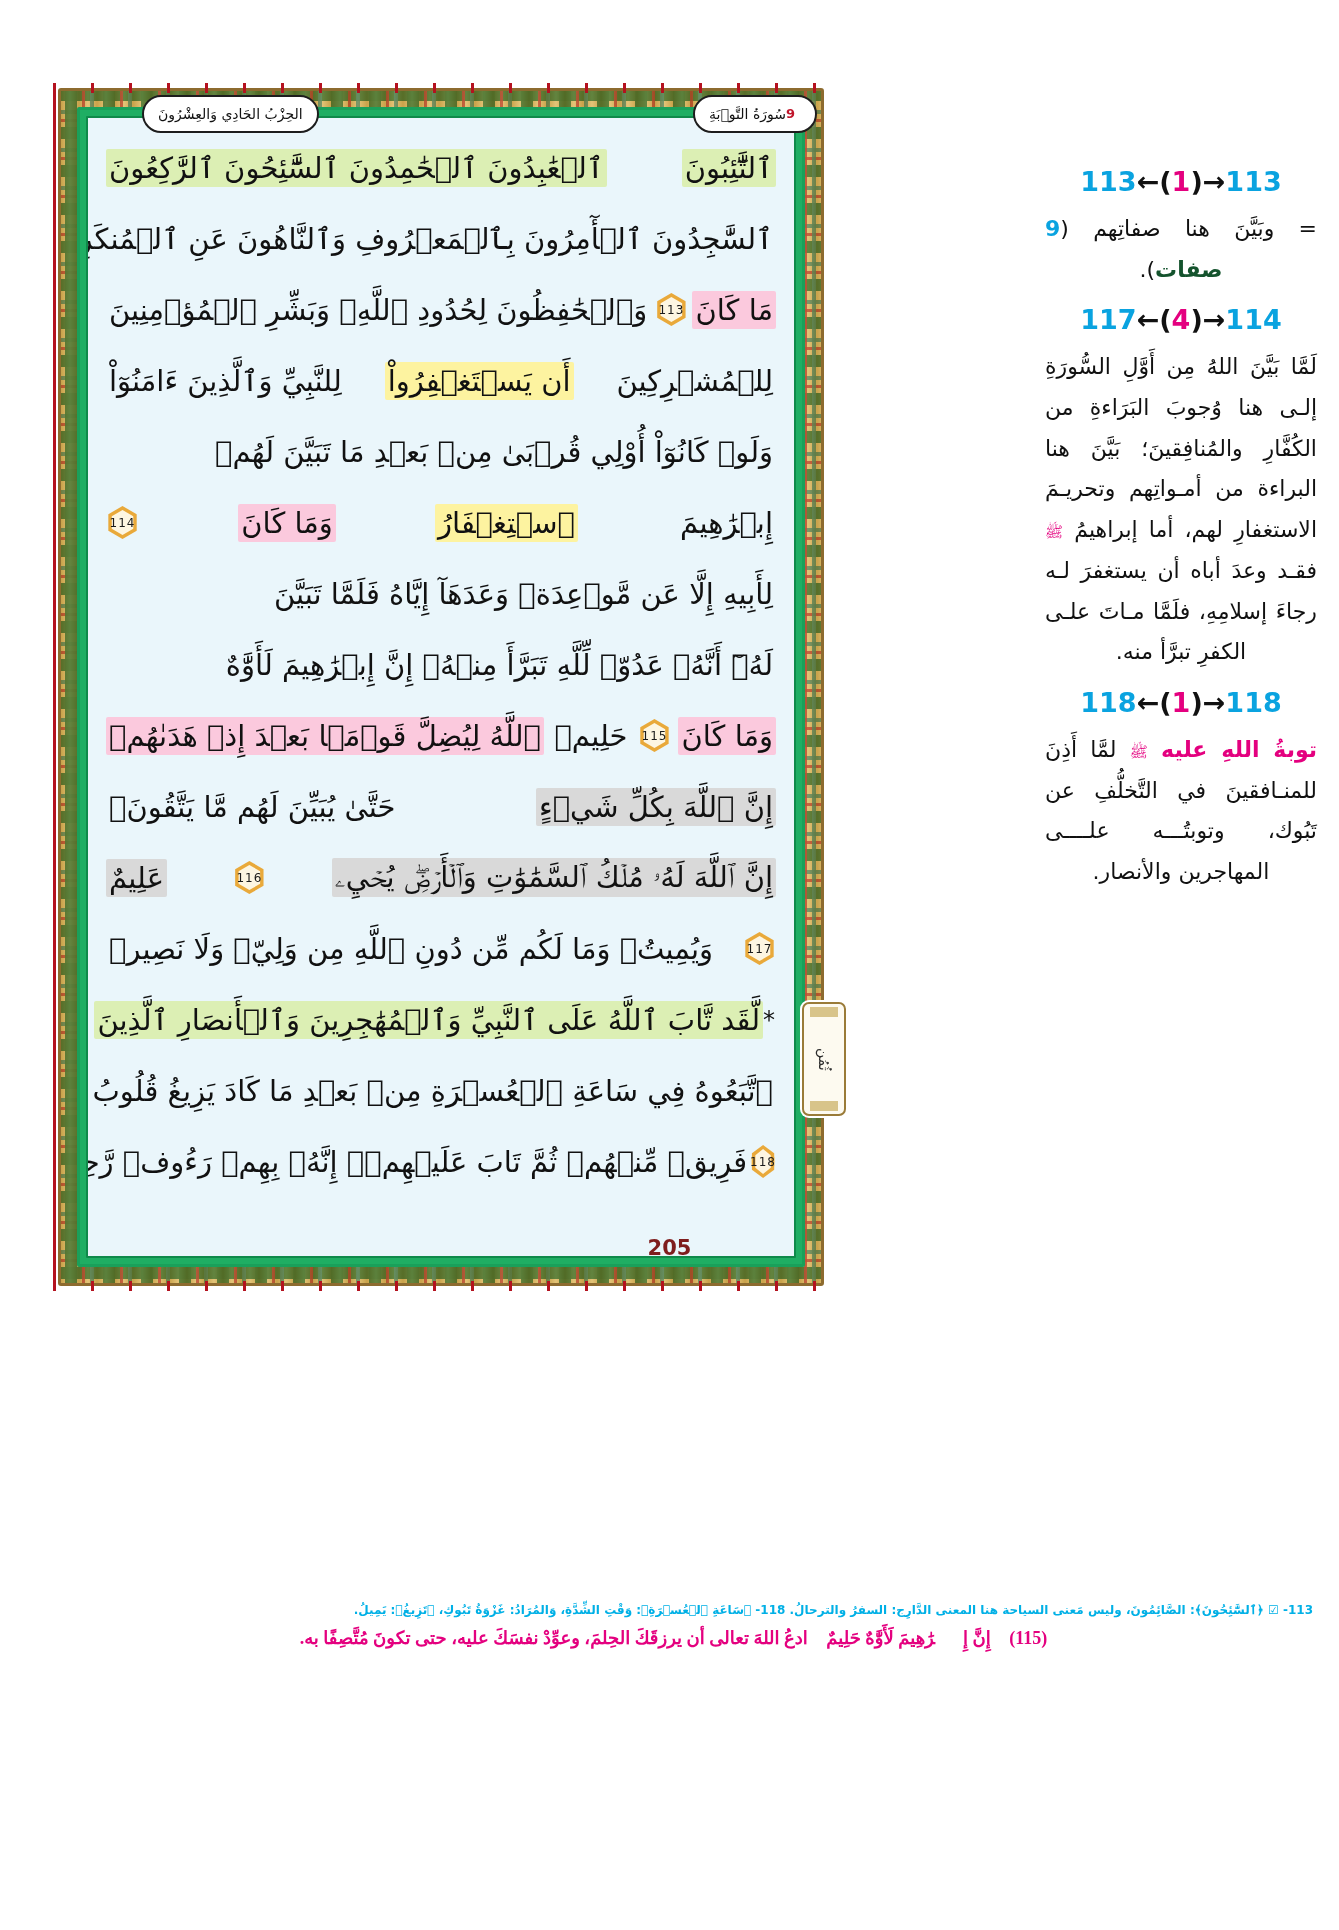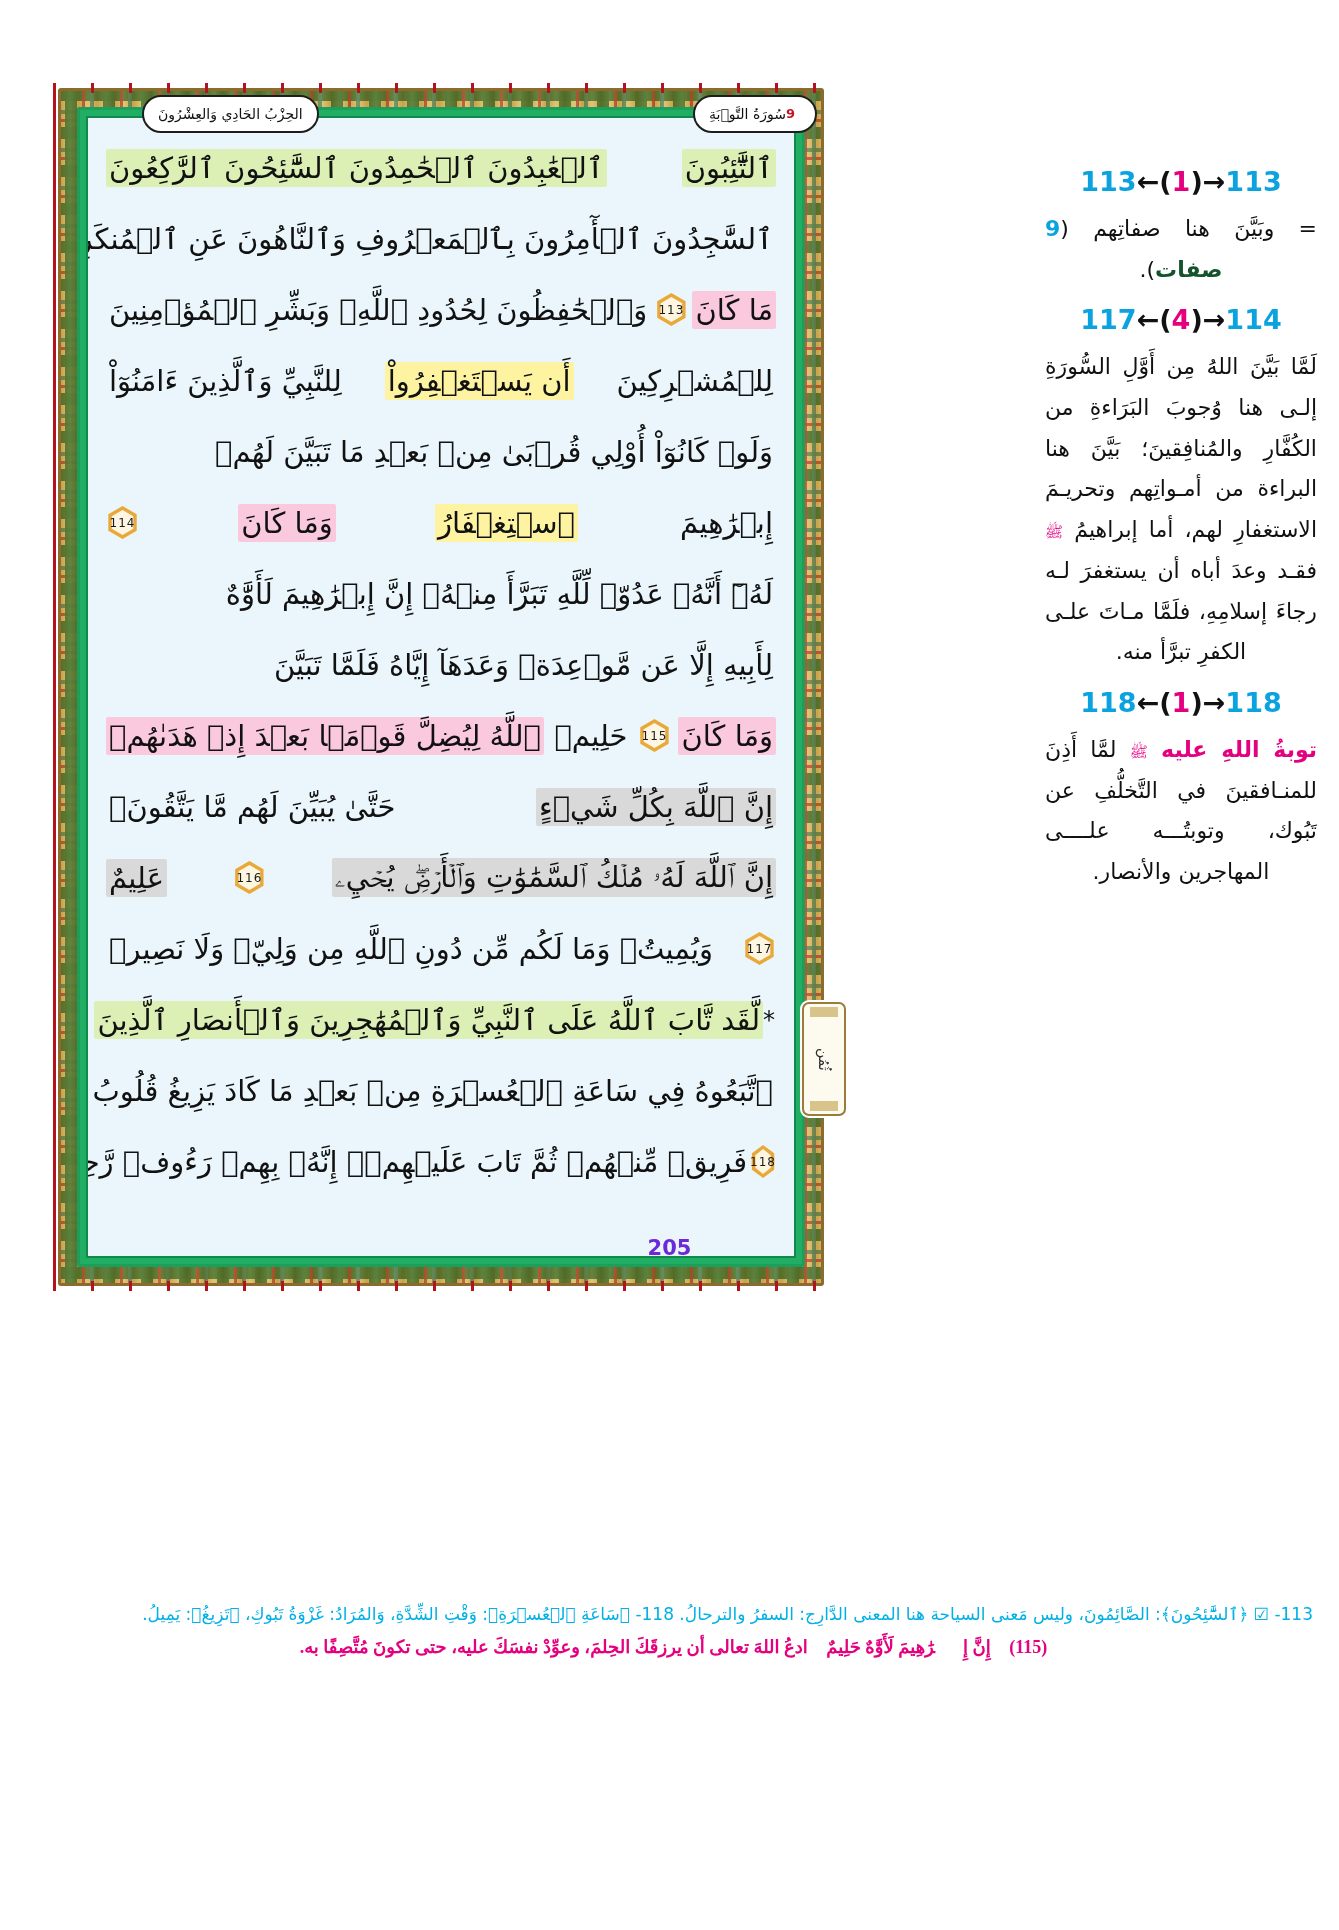--- a/index.html
+++ b/index.html
@@ -155,21 +155,21 @@
     background:#d8c48a;
   }
   .thumn::before{top:3px;}
   .thumn::after{bottom:3px;}
 
   
   .page-number{
     position:absolute;left:0;right:0;top:1236px;
     text-align:center;
     font-family:"DejaVu Sans","Liberation Sans",sans-serif;
-    font-size:21px;font-weight:bold;color:#6d28d9;
+    font-size:21px;font-weight:bold;color:#7f1d1d;
     z-index:8;
   }
 
   
   .sidebar{
     position:absolute;right:22px;top:152px;width:272px;
     direction:rtl;text-align:center;
     font-family:"DejaVu Sans","Liberation Sans",sans-serif;
   }
   .range-row{
@@ -194,21 +194,21 @@
   .cmt .pinkhead{color:#e4007f;font-weight:bold;}
   .cmt .salla{font-size:15px;color:#e4007f;}
 
   
   .footnotes{
     position:absolute;left:34px;right:26px;top:1600px;
     direction:rtl;
     font-family:"DejaVu Sans","Liberation Sans",sans-serif;
   }
   .fn-cyan{
-    color:#00b0e6;font-weight:normal;font-size:17px;line-height:1.75;
+    color:#00b0e6;font-weight:bold;font-size:12px;line-height:1.75;
     text-align:justify;
   }
   .fn-pink{
     color:#e4007f;font-weight:bold;font-size:18px;line-height:1.9;
     text-align:center;
     font-family:Liberation Serif, serif;
   }
 </style>
 </head>
 <body>
@@ -245,24 +245,24 @@
             </div>
             <div class="qline">
               <span class="seg ">إِبۡرَٰهِيمَ</span>
               <span class="seg hl-yellow">ٱسۡتِغۡفَارُ</span>
               <span class="seg hl-pink">وَمَا كَانَ</span>
               <span class="ayah-num">
                 <span>114</span>
               </span>
             </div>
             <div class="qline">
+              <span class="seg ">لِأَبِيهِ إِلَّا عَن مَّوۡعِدَةٖ وَعَدَهَآ إِيَّاهُ فَلَمَّا تَبَيَّنَ</span>
+            </div>
+            <div class="qline">
               <span class="seg ">لَهُۥٓ أَنَّهُۥ عَدُوّٞ لِّلَّهِ تَبَرَّأَ مِنۡهُۚ إِنَّ إِبۡرَٰهِيمَ لَأَوَّٰهٌ</span>
-            </div>
-            <div class="qline">
-              <span class="seg ">لِأَبِيهِ إِلَّا عَن مَّوۡعِدَةٖ وَعَدَهَآ إِيَّاهُ فَلَمَّا تَبَيَّنَ</span>
             </div>
             <div class="qline">
               <span class="seg hl-pink">وَمَا كَانَ</span>
               <span class="ayah-num">
                 <span>115</span>
               </span>
               <span class="seg ">حَلِيمٞ</span>
               <span class="seg hl-pink">ٱللَّهُ لِيُضِلَّ قَوۡمَۢا بَعۡدَ إِذۡ هَدَىٰهُمۡ</span>
             </div>
             <div class="qline">

